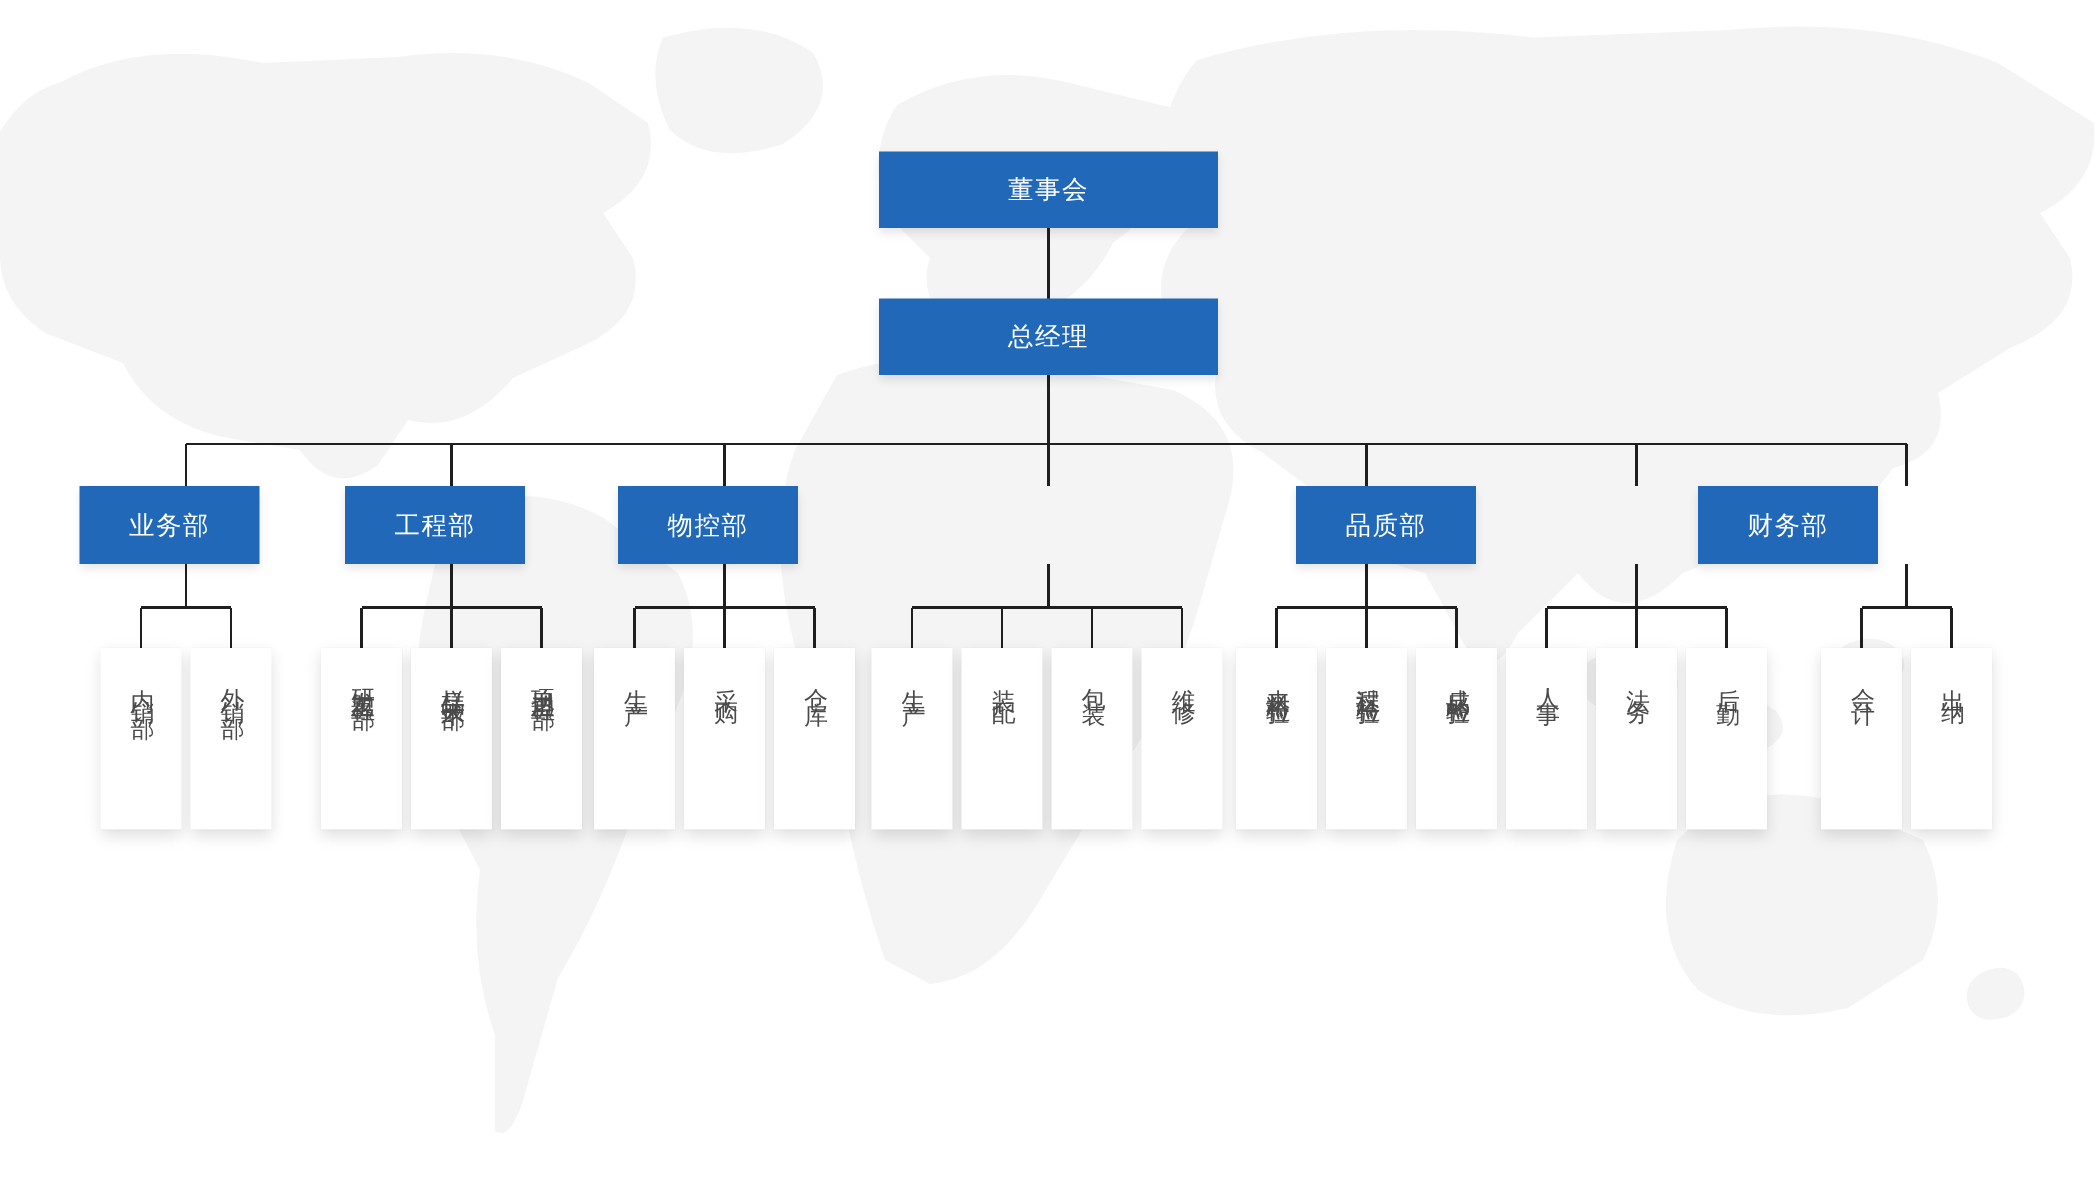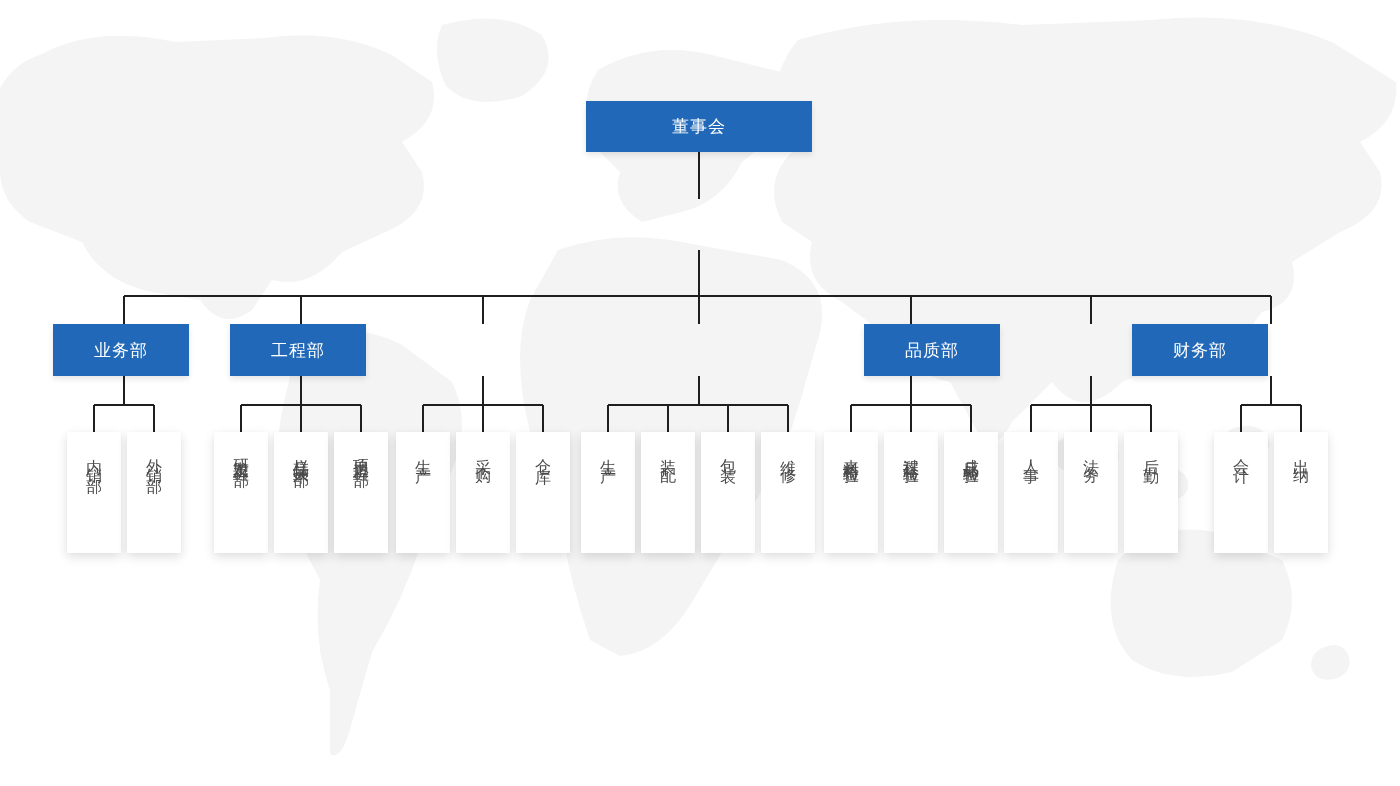--- a/index.html
+++ b/index.html
@@ -12,21 +12,21 @@
     overflow: hidden;
     font-family: "Liberation Sans", "DejaVu Sans", sans-serif;
   }
   .layer { position: absolute; left: 0; top: 0; width: 1400px; height: 786px; }
   .map-layer { z-index: 0; }
   .line-layer { z-index: 1; }
 
   .node {
     position: absolute;
     z-index: 2;
-    width: 136px;
+    width: 120px;
     height: 52px;
     top: 324px;
     background: #2169b8;
     color: #ffffff;
     display: flex;
     align-items: center;
     justify-content: center;
     font-size: 17px;
     letter-spacing: 1px;
     box-shadow: 0 3px 6px rgba(0,0,0,0.10);
@@ -140,23 +140,25 @@
       <line x1="971" y1="405" x2="971" y2="433"></line>
       <line x1="1031" y1="405" x2="1031" y2="433"></line>
       <line x1="1091" y1="405" x2="1091" y2="433"></line>
       <line x1="1151" y1="405" x2="1151" y2="433"></line>
       <line x1="1241" y1="405" x2="1241" y2="433"></line>
       <line x1="1301" y1="405" x2="1301" y2="433"></line>
     </g>
   </svg>
 
   <div class="node top board">董事会</div>
+  <div class="node top gm">总经理</div>
 
   <div class="node" style="left:53px">业务部</div>
   <div class="node" style="left:230px">工程部</div>
+  <div class="node" style="left:412px">物控部</div>
   <div class="node" style="left:864px">品质部</div>
   <div class="node" style="left:1132px">财务部</div>
 
   <div class="leaf" style="left:67px">
       <span class="vtext loose">内销部</span>
     </div>
   <div class="leaf" style="left:127px">
       <span class="vtext loose">外销部</span>
     </div>
 

